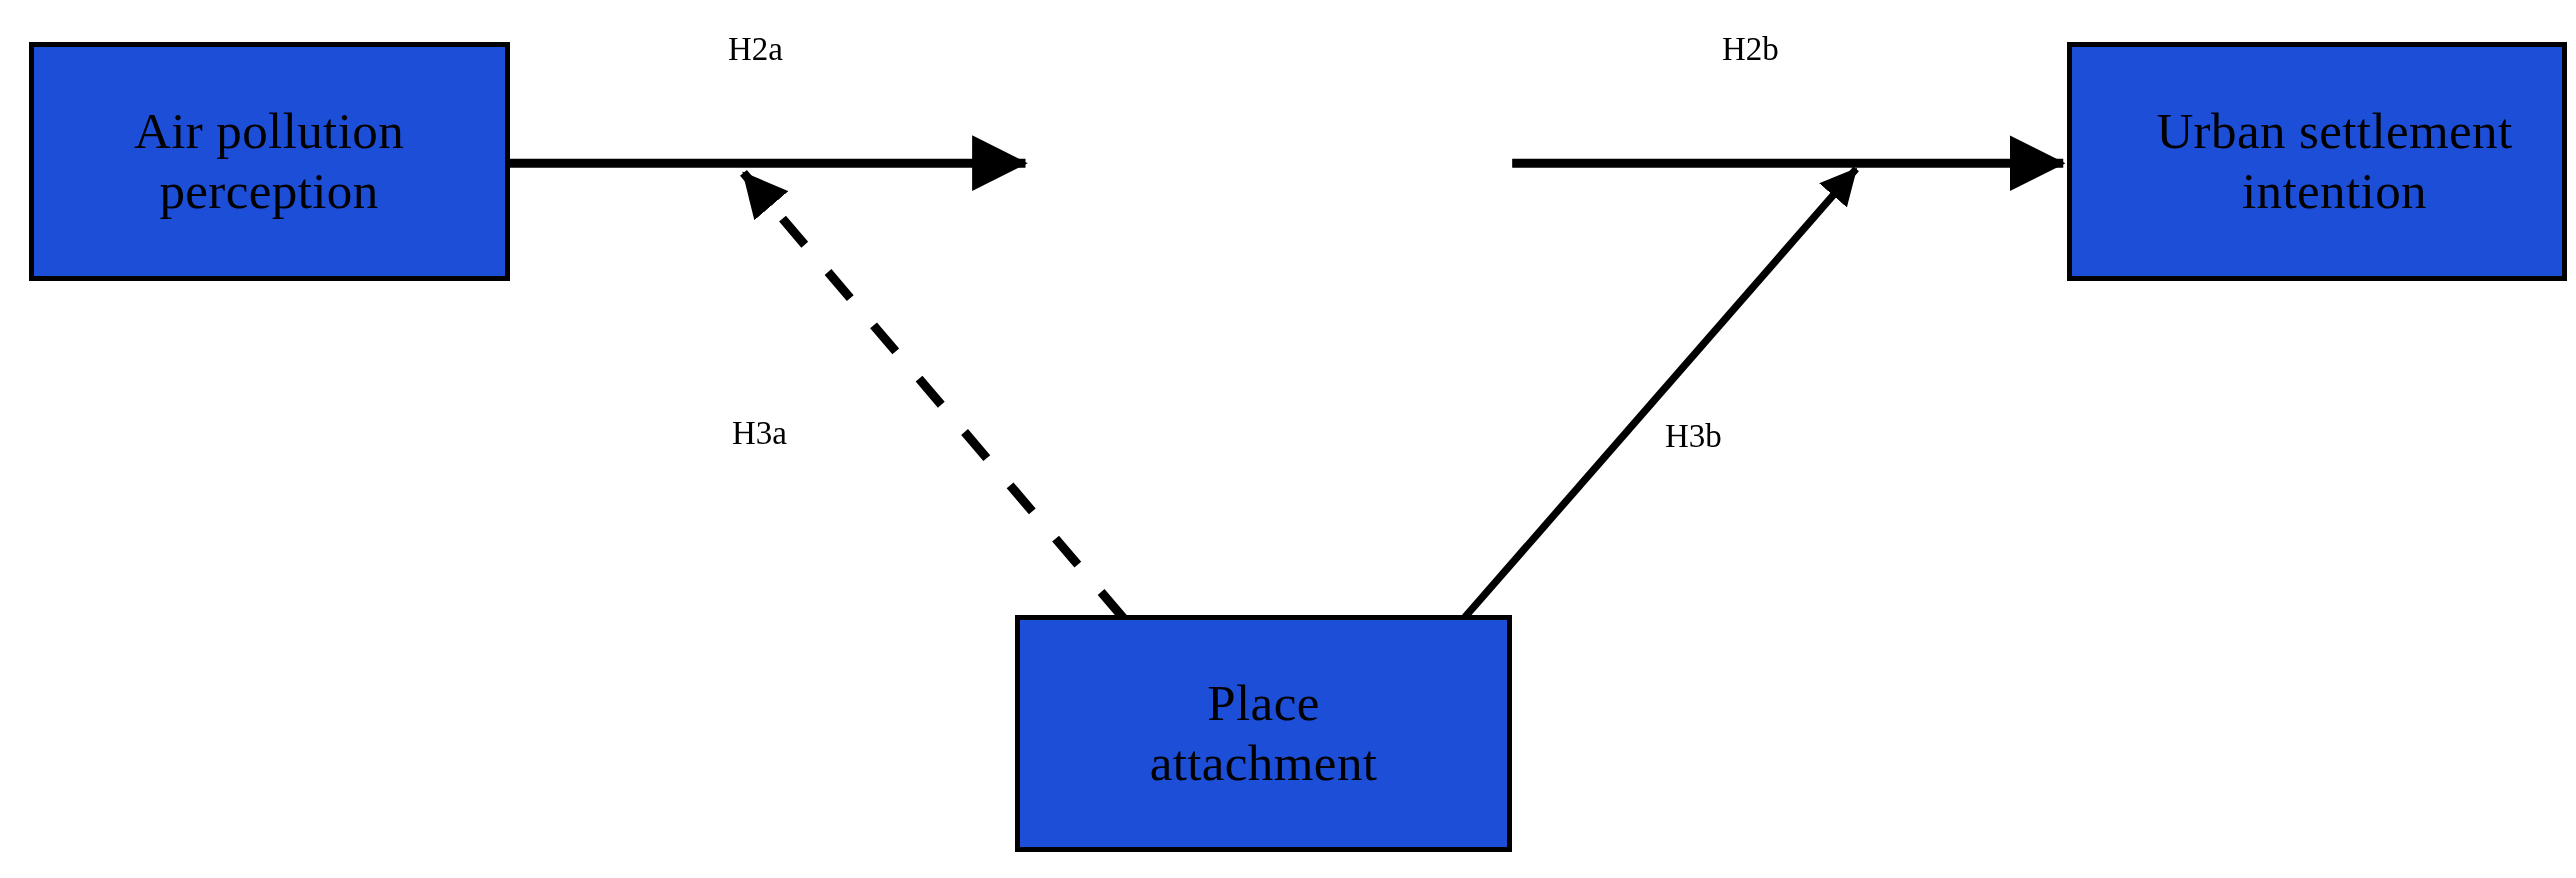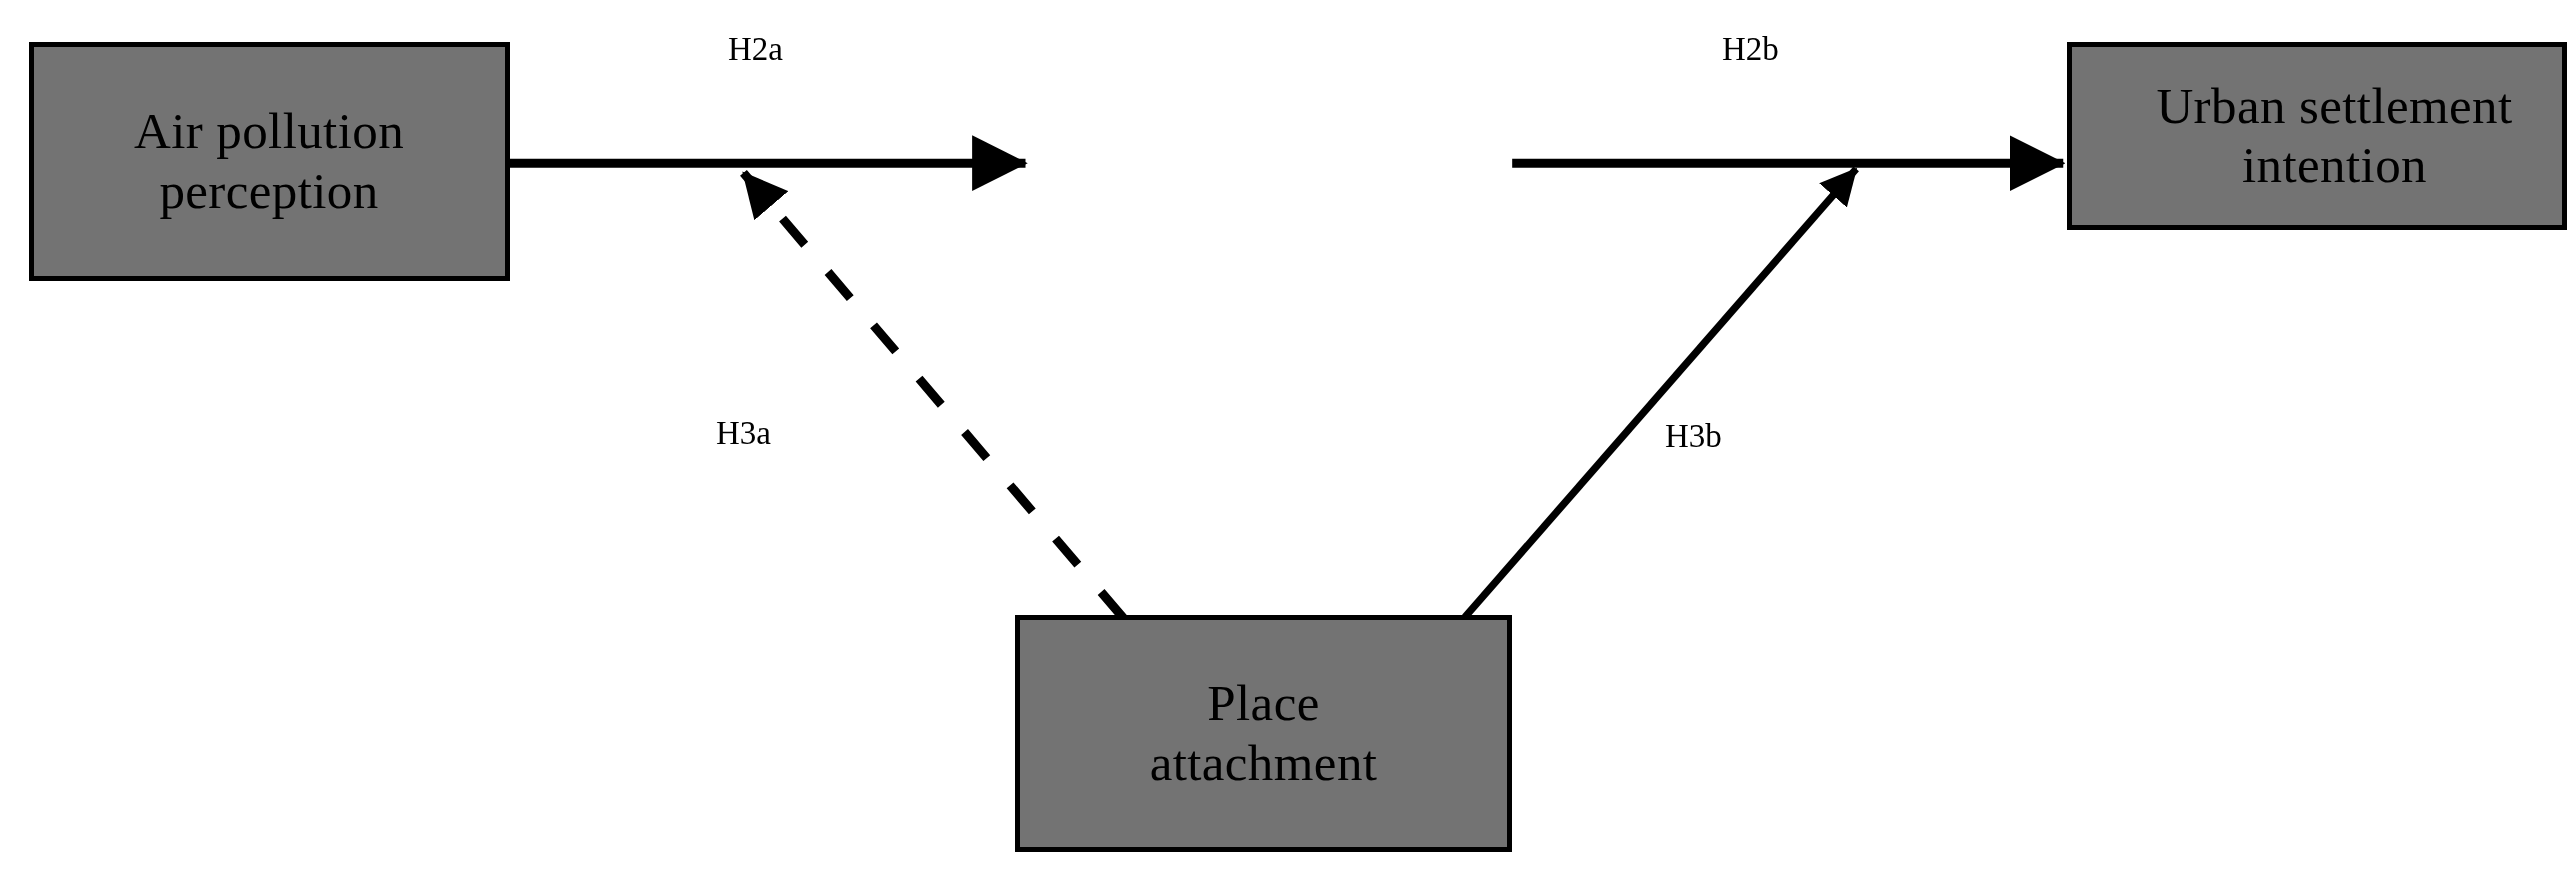--- a/index.html
+++ b/index.html
@@ -20,21 +20,21 @@
   #edge-layer {
     position: absolute;
     left: 0; top: 0;
     width: 2576px;
     height: 879px;
   }
   .node-box {
     position: absolute;
     box-sizing: border-box;
     border: 5.7px solid #000000;
-    background: #737373;
+    background: #1d4ed8;
     display: flex;
     align-items: center;
     justify-content: center;
     text-align: center;
     line-height: 1.16;
     color: #000000;
     font-size: 51px;
     letter-spacing: 0.4px;
   }
   .node-label {
@@ -46,26 +46,26 @@
     position: absolute;
     color: #000000;
     font-size: 33px;
     line-height: 1;
     white-space: nowrap;
   }
 
   
   #node-air-pollution      { left: 28.5px;   top: 42px;  width: 481px; height: 239px; }
   #node-residential        { left: 1029px; top: 42px;  width: 483px; height: 239px; }
-  #node-urban-settlement   { left: 2067px; top: 42px;  width: 500px; height: 188px; padding-left: 35px; }
+  #node-urban-settlement   { left: 2067px; top: 42px;  width: 500px; height: 239px; padding-left: 35px; }
   #node-place-attachment   { left: 1015px; top: 615px; width: 497px; height: 237px; }
 
   #label-h2a { left: 728px;  top: 33px;  }
   #label-h2b { left: 1722px; top: 33px;  }
-  #label-h3a { left: 716px;  top: 417px; }
+  #label-h3a { left: 732px;  top: 417px; }
   #label-h3b { left: 1665px; top: 420px; }
 </style>
 </head>
 <body>
 
 <div id="diagram-root">
 
   <svg id="edge-layer" viewBox="0 0 3160 1078" xmlns="http://www.w3.org/2000/svg">
     <defs>
       <marker id="arrowFilled" viewBox="0 0 10 10" refX="9.6" refY="5" markerWidth="6.2" markerHeight="6.2" orient="auto-start-reverse" markerUnits="strokeWidth">

